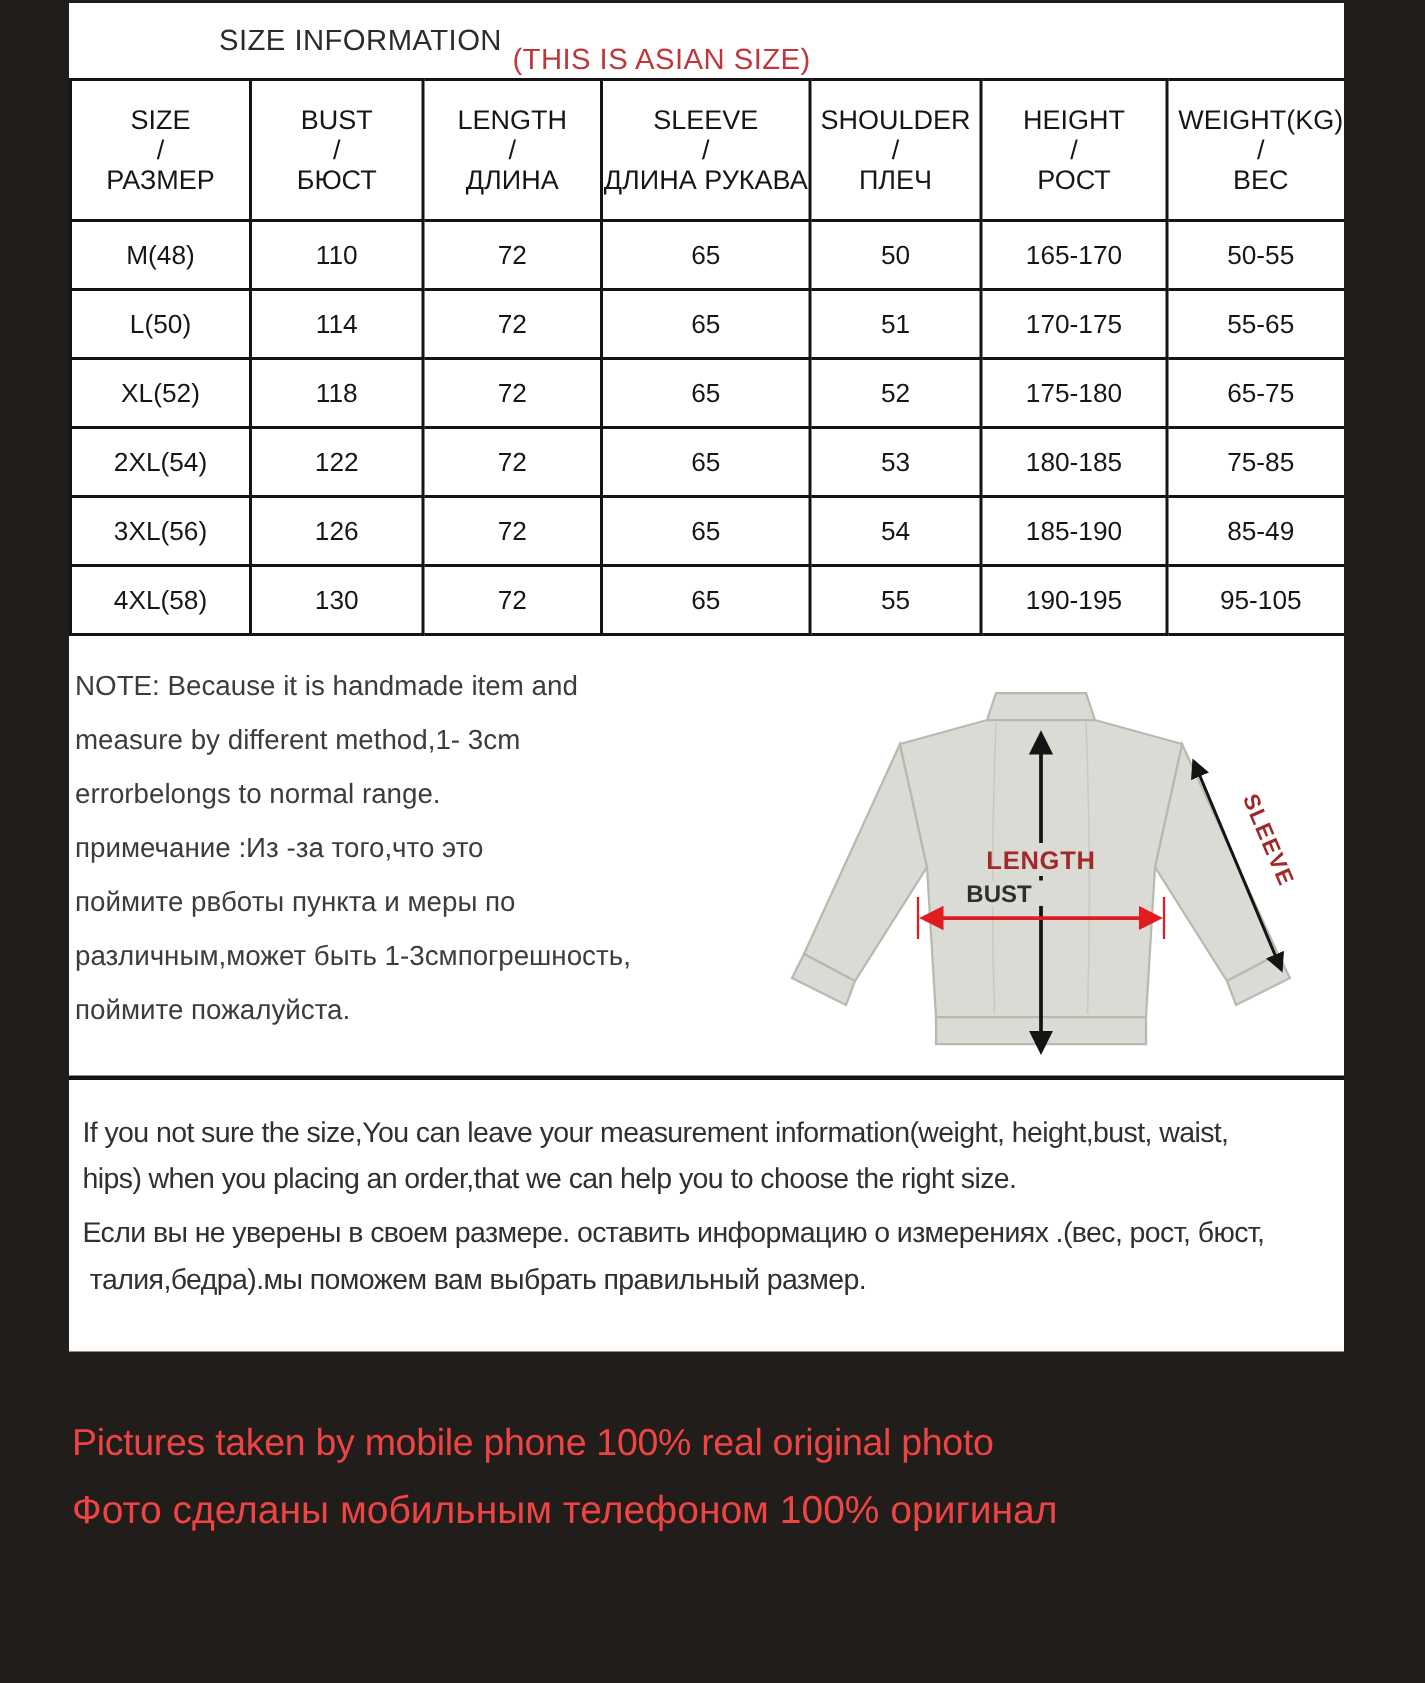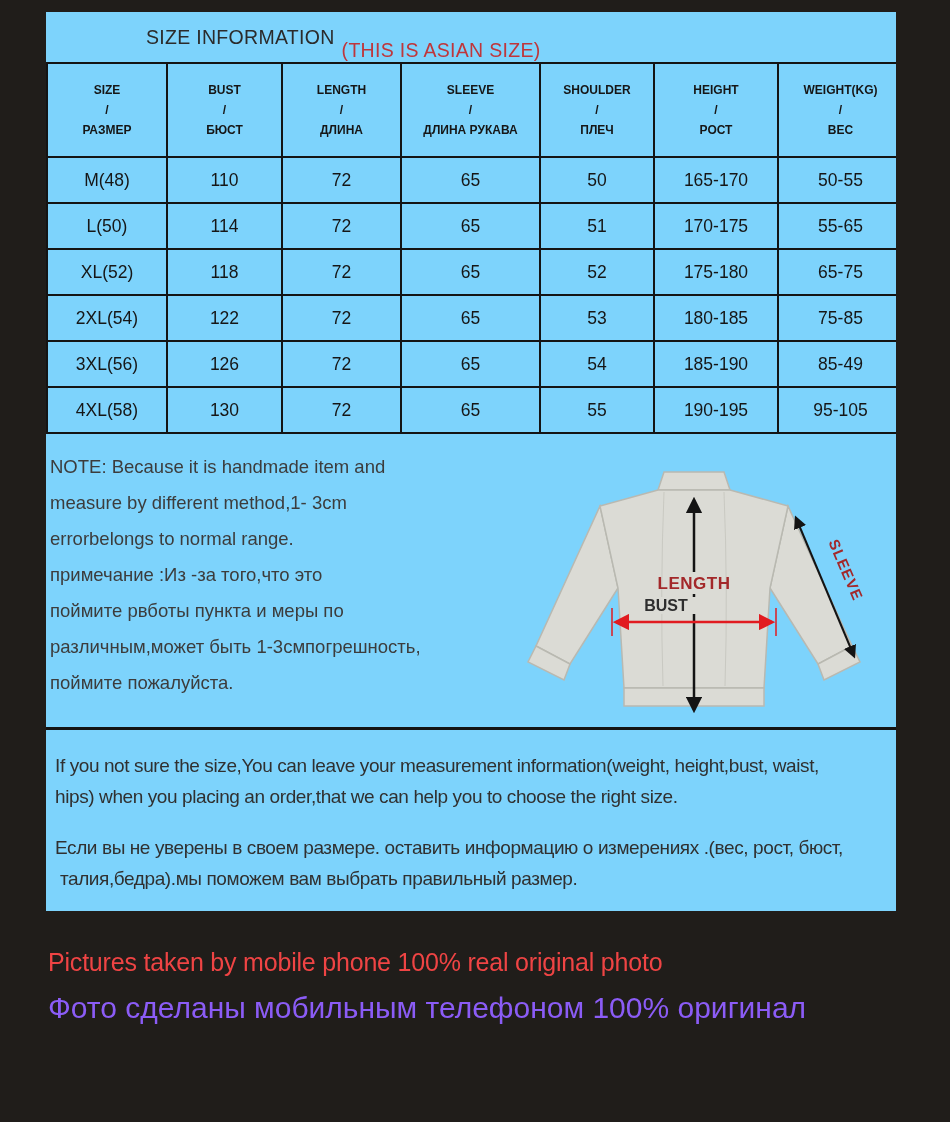--- a/index.html
+++ b/index.html
@@ -3,57 +3,57 @@
 <meta charset="utf-8">
 <style>
   html,body { margin:0; padding:0; }
   body {
     width:950px; height:1122px;
     background:#201d1a;
     position:relative;
     font-family:"Liberation Sans", sans-serif;
   }
   .panel {
-    position:absolute; left:46px; top:12px;
+    position:absolute; left:46px; top:2px;
     width:850px; height:899px;
-    background:#7dd3fc; overflow:hidden;
+    background:#ffffff; overflow:hidden;
   }
   .title-row {
     height:50px; display:flex; align-items:center;
     padding-left:100px; font-size:19.5px; color:#2b2b2b; letter-spacing:.3px;
   }
   .title-row .hl { color:#bf363b; margin-left:7px;margin-top:27px; }
 
   table.size-table { border-collapse:collapse; table-layout:fixed; width:856px; }
   table.size-table th, table.size-table td {
     border:2px solid #141414; text-align:center; vertical-align:middle; color:#161616;
     padding:0; overflow:hidden;
   }
-  table.size-table th { height:92px; font-size:12px; font-weight:bold; line-height:20px; }
+  table.size-table th { height:92px; font-size:18px; font-weight:normal; line-height:20px; }
   table.size-table td { height:44px; font-size:17.5px;margin-top:48px; }
 
   .note-text {
     position:absolute; left:4px; top:437px; width:486px;
     font-size:18.5px; line-height:36px; color:#3c3c3c;
   }
   .diagram-wrap { position:absolute; left:478px; top:448px; width:356px; height:260px; }
 
   .divider { position:absolute; left:0; top:715px; width:850px; height:3px; background:#141414; }
 
   .size-help { position:absolute; left:9px; top:738px; width:836px; color:#303030; }
   .help-line { font-size:19px; line-height:31px; letter-spacing:-0.4px; white-space:pre; }
-  .help-ru-block { margin-top:20px; }
+  .help-ru-block { margin-top:5px; }
 
   .footer-line-1 {
     position:absolute; left:48px; top:948px;
     color:#ef4444; font-size:25px; letter-spacing:-0.2px;
   }
   .footer-line-2 {
     position:absolute; left:48px; top:991px;
-    color:#8b5cf6; font-size:30px;
+    color:#ef4444; font-size:26px;
   }
 </style>
 </head>
 <body>
 
 <div class="panel">
 
   <div class="title-row">
     <span>SIZE INFORMATION</span>
     <span class="hl">(THIS IS ASIAN SIZE)</span>

